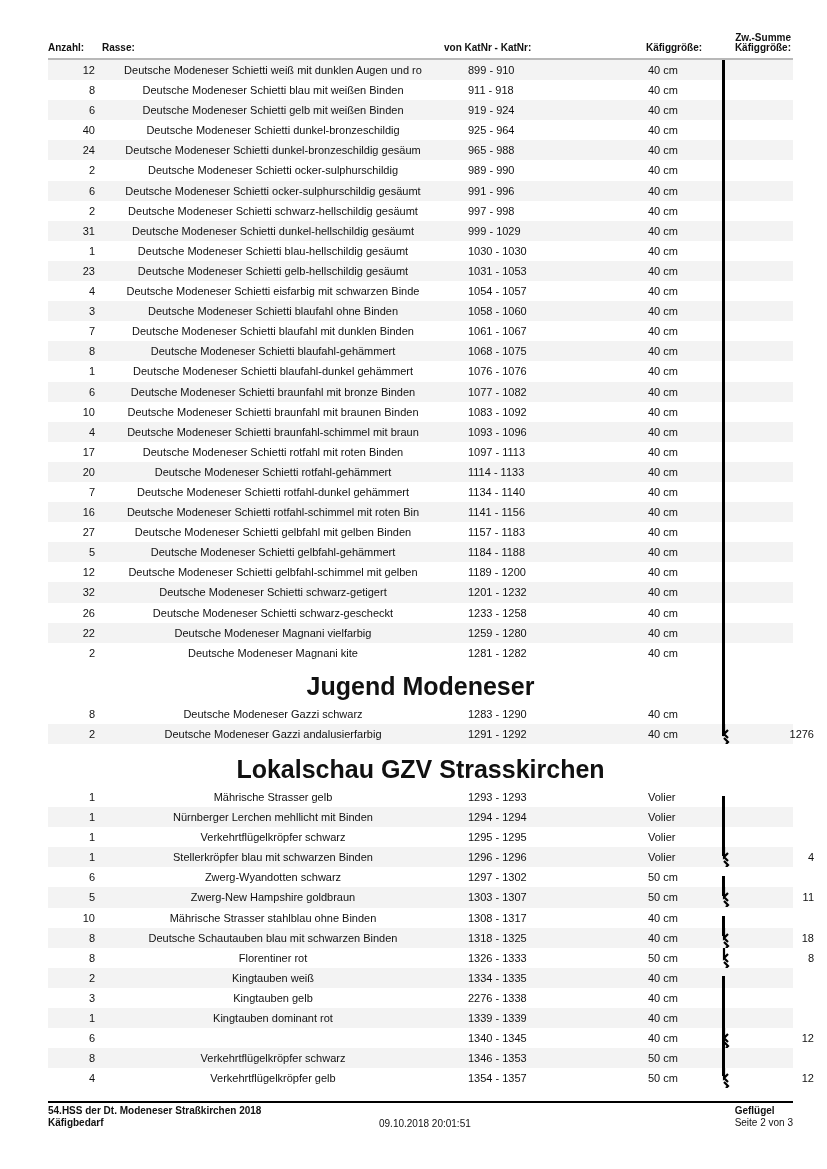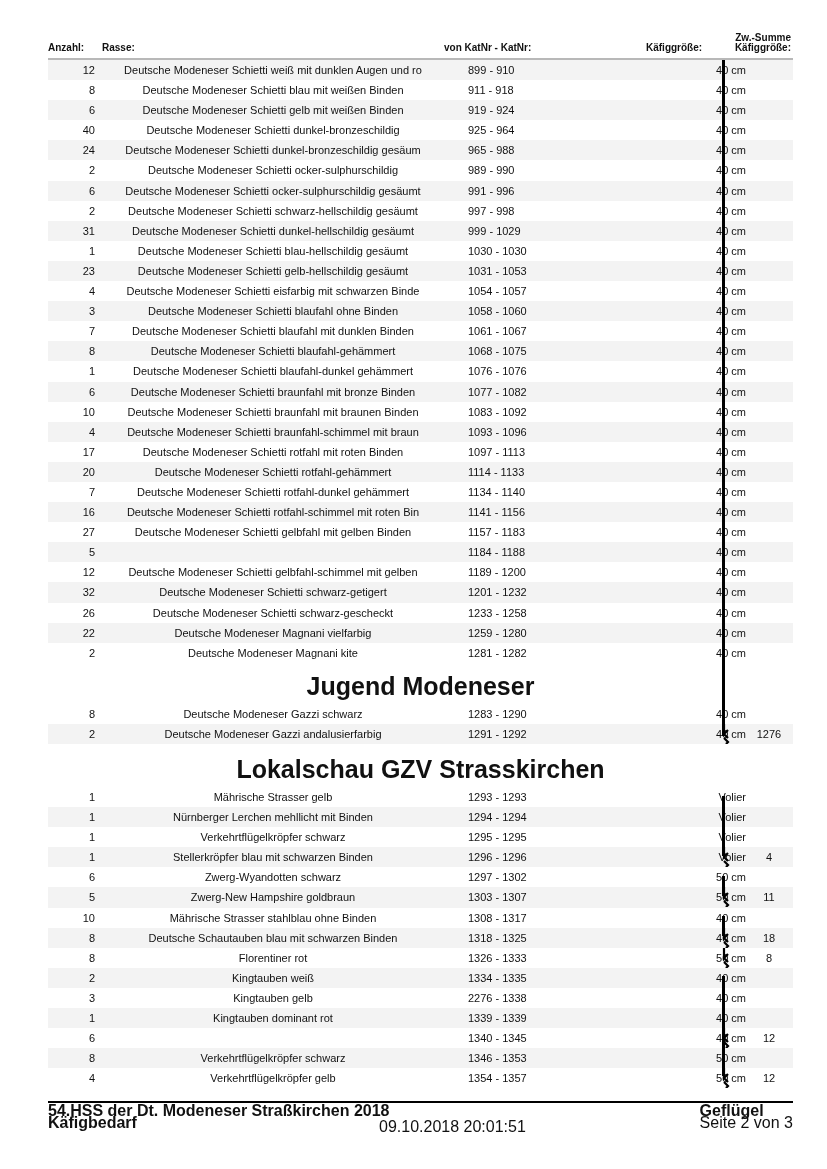--- a/index.html
+++ b/index.html
@@ -15,31 +15,31 @@
   .h-katnr { left: 396px; }
   .h-kaefig { left: 598px; }
   .h-zw { right: 2px; text-align: right; line-height: 10px; }
 
   .rows { position: absolute; left: 48px; width: 745px; }
   .row { position: relative; height: 20.1px; font-size: 11px; line-height: 20px; }
   .row.shade { background: #f3f3f3; }
   .row .cnt { position: absolute; left: 0; width: 47px; text-align: right; }
   .row .name { position: absolute; left: 55px; width: 340px; white-space: nowrap; overflow: hidden; text-align: center; }
   .row .kat { position: absolute; left: 420px; width: 90px; white-space: nowrap; }
-  .row .size { position: absolute; left: 636px; width: 62px; text-align: right; }
-  .row .sum { position: absolute; left: 700px; width: 42px; text-align: center; }
+  .row .size { position: absolute; left: 600px; width: 62px; text-align: left; }
+  .row .sum { position: absolute; left: 724px; width: 42px; text-align: right; }
   .row .br { position: absolute; left: 672px; top: 0; width: 22px; height: 20px; }
 
   .section-title { position: absolute; left: 48px; width: 745px; text-align: center;
                    font-size: 25px; font-weight: bold; }
 
   .vline { position: absolute; width: 3px; background: #000; left: 722px; }
 
   .footer { position: absolute; left: 48px; top: 1101px; width: 745px;
-            border-top: 2px solid #000; font-size: 16px; }
+            border-top: 2px solid #000; font-size: 10px; }
   .footer .fl { position: absolute; left: 0; top: 2px; font-weight: bold; line-height: 12px; }
   .footer .fc { position: absolute; left: 331px; top: 15px; }
   .footer .fr { position: absolute; right: 0; top: 2px; text-align: left; line-height: 12px; }
   .footer .fr .b { font-weight: bold; }
 </style>
 </head>
 <body>
 
 <div class="page">
 
@@ -218,20 +218,21 @@
       </div>
       <div class="row">
         <span class="cnt">27</span>
         <span class="name">Deutsche Modeneser Schietti gelbfahl mit gelben Binden</span>
         <span class="kat">1157 - 1183</span>
         <span class="size">40 cm</span>
         <span class="sum"></span>
       </div>
       <div class="row shade">
         <span class="cnt">5</span>
+        <span class="name">Deutsche Modeneser Schietti gelbfahl-gehämmert</span>
         <span class="kat">1184 - 1188</span>
         <span class="size">40 cm</span>
         <span class="sum"></span>
       </div>
       <div class="row">
         <span class="cnt">12</span>
         <span class="name">Deutsche Modeneser Schietti gelbfahl-schimmel mit gelben</span>
         <span class="kat">1189 - 1200</span>
         <span class="size">40 cm</span>
         <span class="sum"></span>

